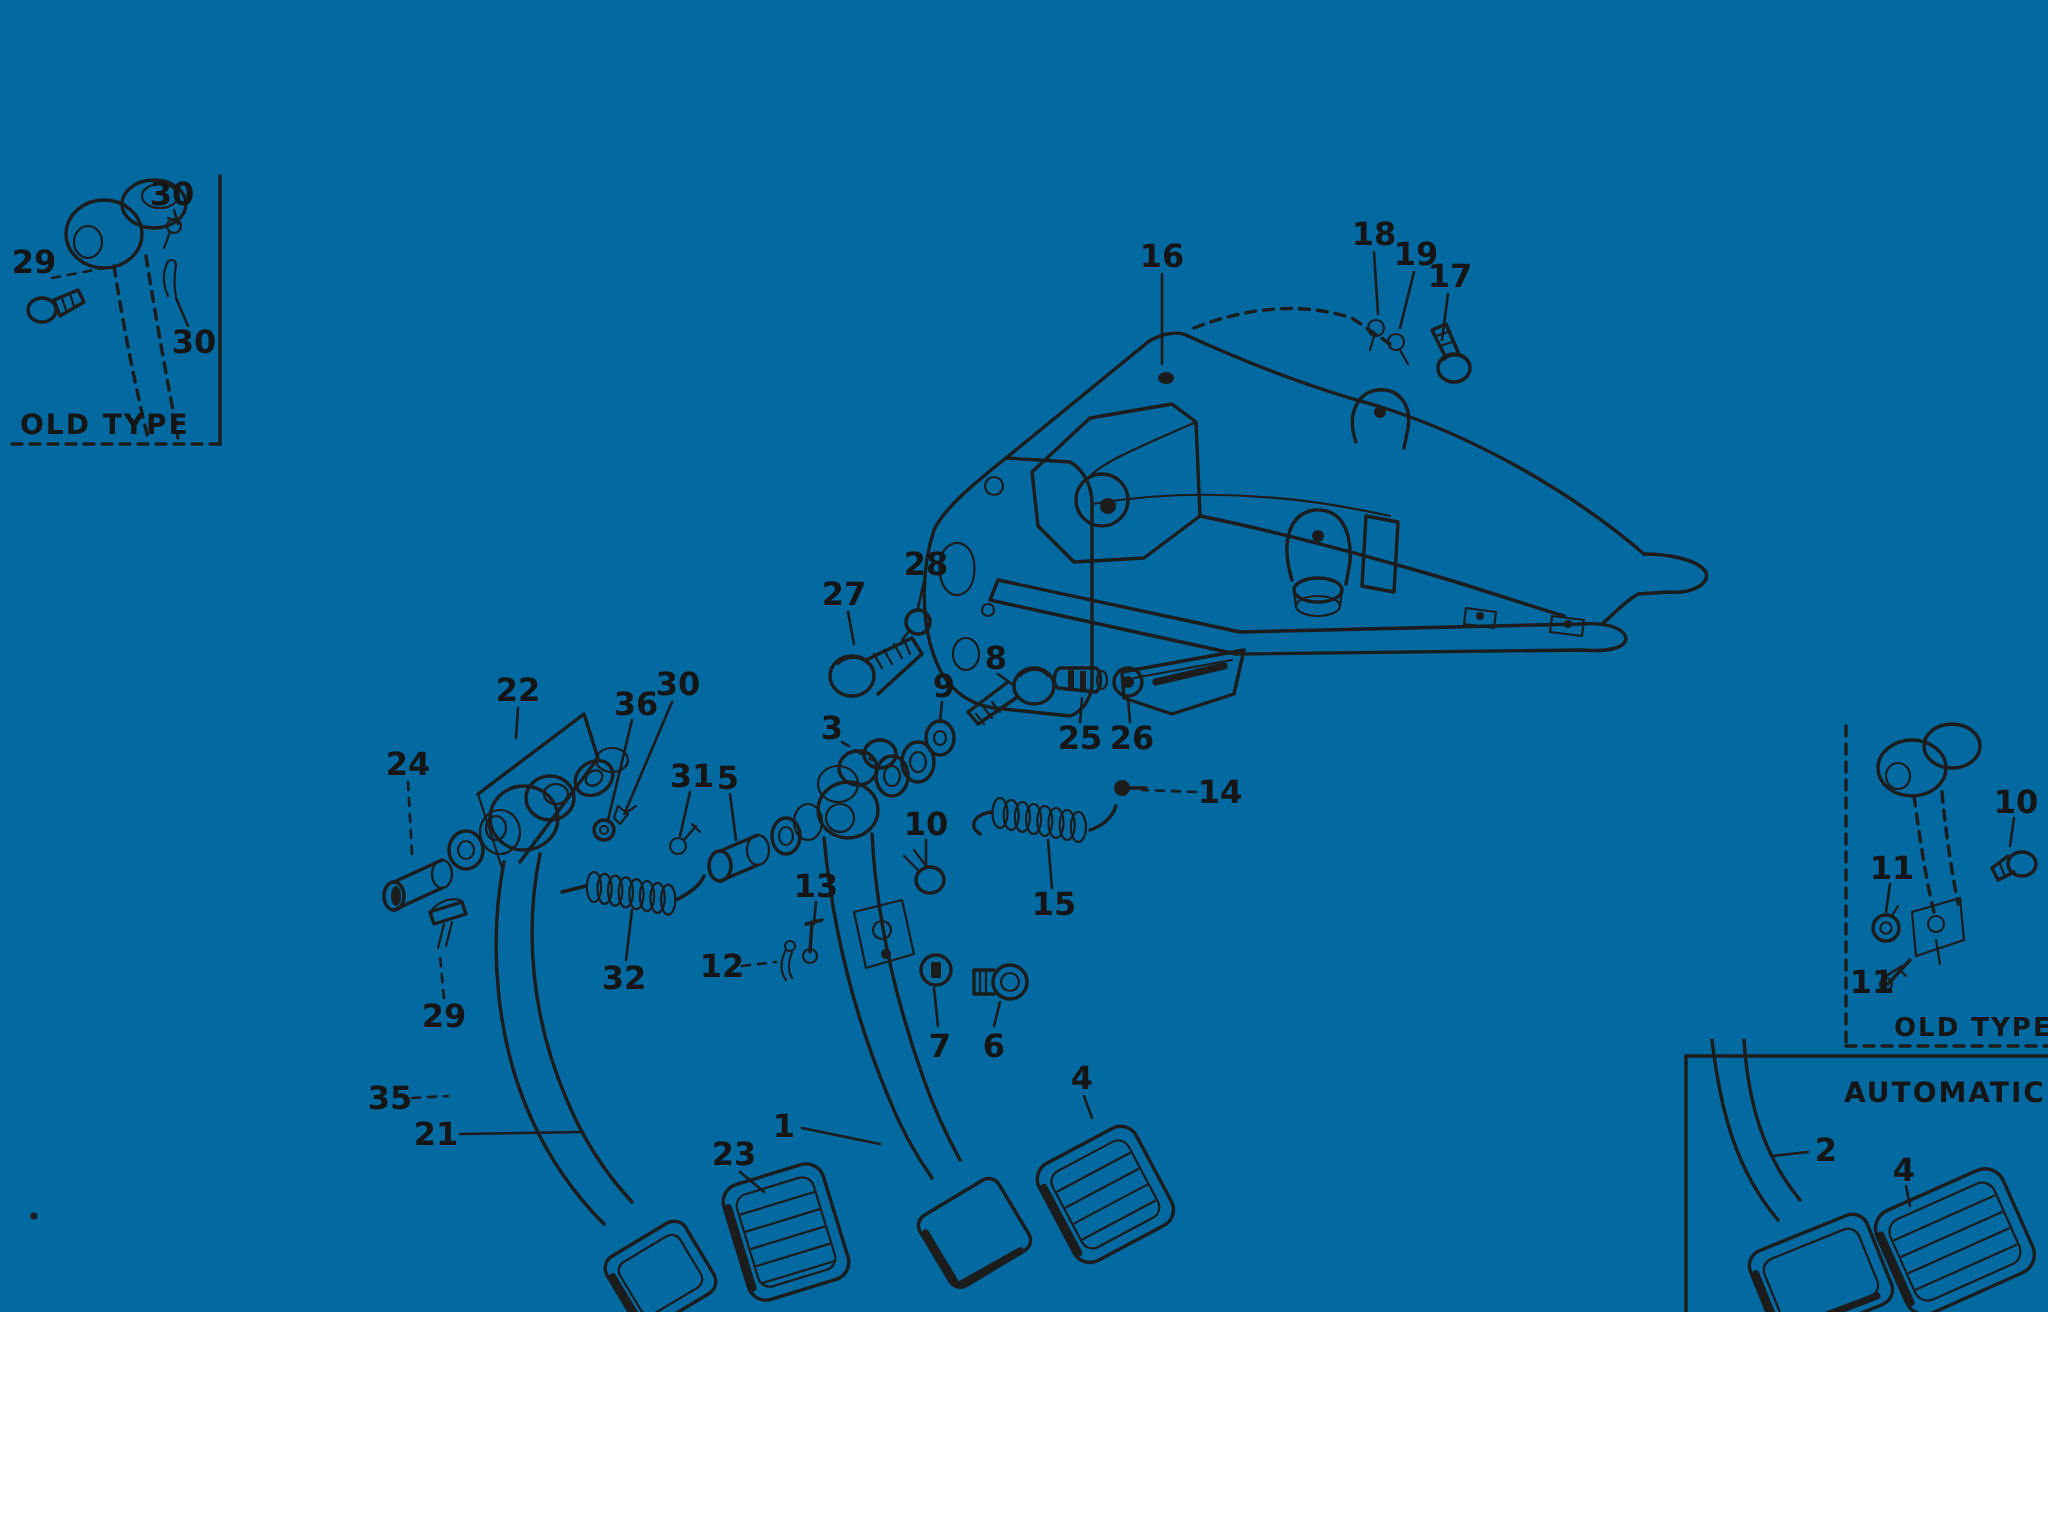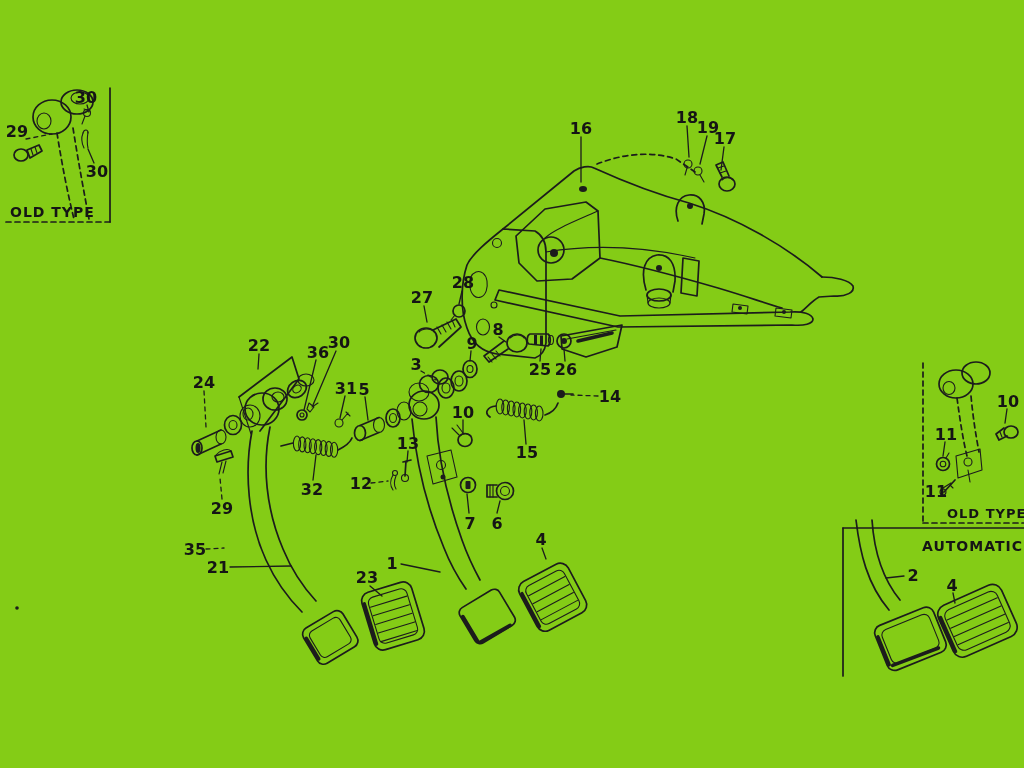--- a/index.html
+++ b/index.html
@@ -1,16 +1,16 @@
 <!DOCTYPE html>
 <html><head>
 <meta charset="utf-8">
 <style>
   html,body{margin:0;padding:0;background:#ffffff;}
-  .stage{position:relative;width:1024px;height:768px;background:#84cc16;overflow:hidden;
+  .stage{position:relative;width:1024px;height:656px;background:#0369a1;overflow:hidden;
          font-family:"DejaVu Sans","Liberation Sans",sans-serif;}
   svg{position:absolute;left:0;top:0;}
   .ln{fill:none;stroke:#1c1c1c;stroke-width:1.7;stroke-linecap:round;stroke-linejoin:round;}
   .tn{fill:none;stroke:#1c1c1c;stroke-width:1.1;stroke-linecap:round;stroke-linejoin:round;}
   .tk{fill:none;stroke:#1c1c1c;stroke-width:3.6;stroke-linecap:round;stroke-linejoin:round;}
   .fl{fill:#1c1c1c;stroke:none;}
   .dash{stroke-dasharray:5 4;}
   .plabel{font-family:"DejaVu Sans","Liberation Sans",sans-serif;font-weight:bold;font-size:16px;fill:#151515;}
   .caption{font-family:"DejaVu Sans","Liberation Sans",sans-serif;font-weight:bold;fill:#151515;letter-spacing:1px;}
   .leader{fill:none;stroke:#1c1c1c;stroke-width:1.3;stroke-linecap:round;}

